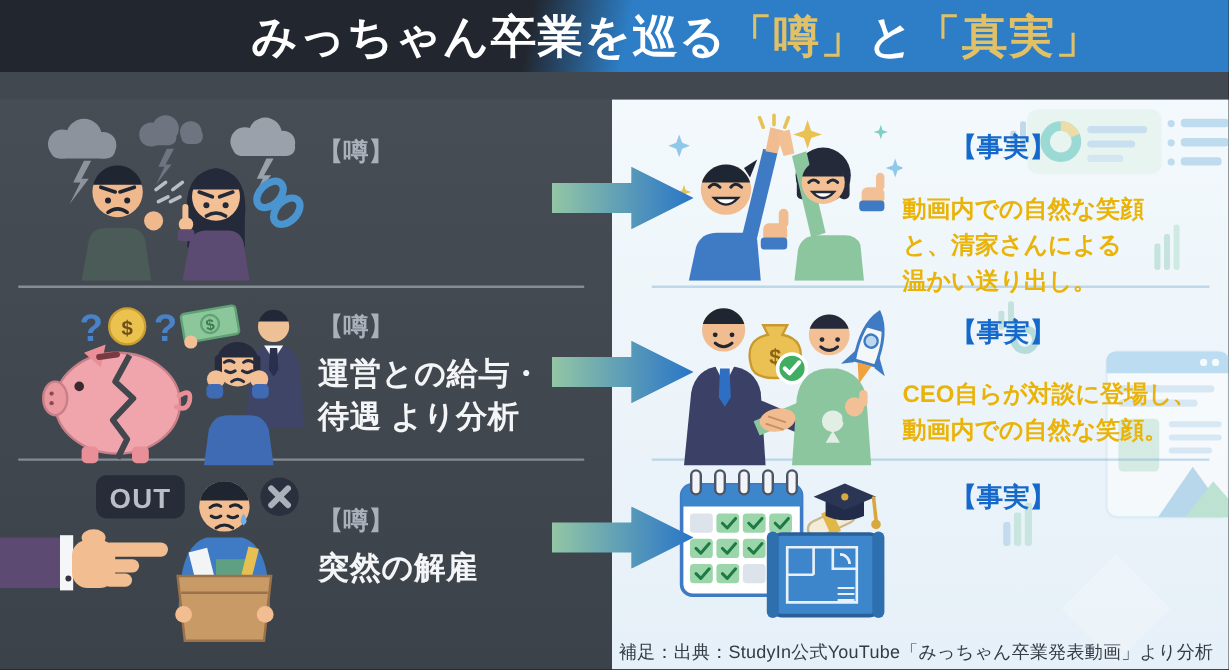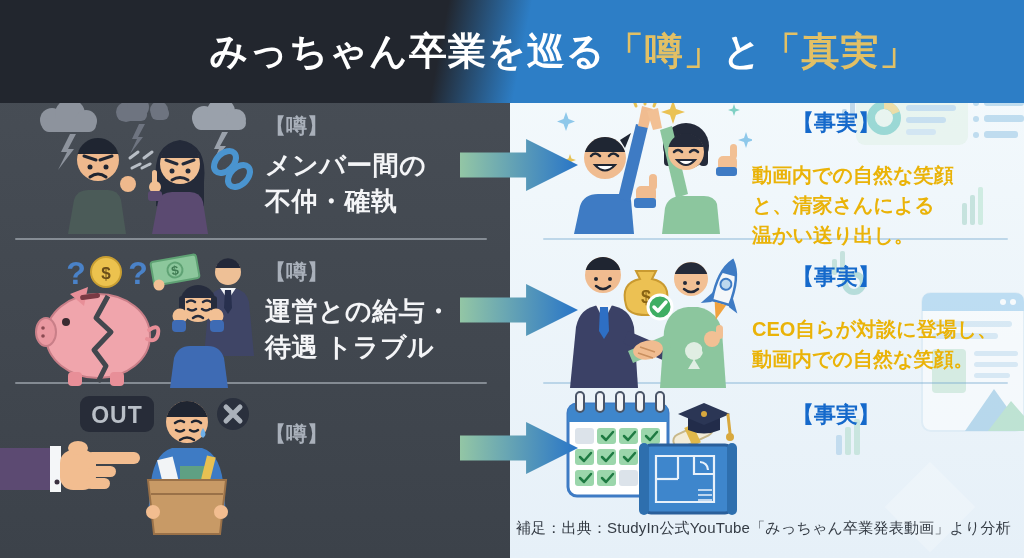--- a/index.html
+++ b/index.html
@@ -2,21 +2,21 @@
 <html><head>
 <meta charset="utf-8">
 <style>
   html,body{margin:0;padding:0;background:#111;}
   .canvas{
     position:relative;width:1024px;height:558px;overflow:hidden;
     font-family:"Liberation Sans","DejaVu Sans",sans-serif;
     background:#42484f;
   }
   .header{
-    position:absolute;top:0;left:0;width:1024px;height:103px;
+    position:absolute;top:0;left:0;width:1024px;height:60px;
     background:linear-gradient(101deg,#22262e 0%,#22262e 43%,#2d7ec6 51%,#2d7ec6 100%);
     display:flex;align-items:center;justify-content:center;z-index:5;
   }
   .title{
     margin:0 0 0 104px;font-size:38px;font-weight:bold;color:#ffffff;
     letter-spacing:1px;white-space:nowrap;
   }
   .title .gold{color:#e2c065;}
   .left-panel{
     position:absolute;top:83px;left:0;width:510px;height:475px;
@@ -38,21 +38,21 @@
   }
   .rumor-block{position:absolute;left:265px;width:238px;z-index:4;}
   .rumor-label{font-size:21px;font-weight:bold;color:#a9b0ba;}
   .rumor-text{font-size:26px;font-weight:bold;color:#f4f5f7;line-height:36px;
     white-space:pre-line;margin-top:7px;letter-spacing:0.5px;}
   .fact-block{position:absolute;left:752px;width:268px;z-index:4;}
   .fact-label{font-size:22px;font-weight:bold;color:#1569cb;margin-left:40px;}
   .fact-text{font-size:20px;font-weight:bold;color:#eab308;line-height:30px;
     white-space:pre-line;margin-top:22px;}
   .footer{
-    position:absolute;right:13px;bottom:20px;z-index:6;
+    position:absolute;right:13px;bottom:5px;z-index:6;
     font-size:15px;color:#343b44;letter-spacing:0.2px;
   }
   svg text{font-family:"Liberation Sans","DejaVu Sans",sans-serif;}
 </style>
 </head>
 <body>
 
 <div class="canvas">
 
   <header class="header">
@@ -163,22 +163,20 @@
       <path d="M154 88 Q162 83 170 88" stroke="#242a39" stroke-width="3" fill="none" stroke-linecap="round"></path>
     </g>
     <g stroke="#4a94cf" stroke-width="6" fill="none">
       <ellipse cx="207" cy="70" rx="13" ry="8.5" transform="rotate(-45 207 70)"></ellipse>
       <ellipse cx="221" cy="84" rx="13" ry="8.5" transform="rotate(-45 221 84)"></ellipse>
     </g>
   </svg>
 
   <div class="rumor-block" style="top:112px">
     <div class="rumor-label">【噂】</div>
-    <div class="rumor-text">メンバー間の
-不仲・確執</div>
   </div>
 
   <div class="arrow" style="top:139px"></div>
 
   <svg class="illus" style="left:548px;top:94px" width="204" height="140" viewBox="0 0 204 140">
     <g>
       <polygon points="125,6 128,15 137,18 128,21 125,30 122,21 113,18 122,15" fill="#eac254"></polygon>
       <polygon points="18,18 20.5,25 27,27.5 20.5,30 18,37 15.5,30 9,27.5 15.5,25" fill="#8ec8ea"></polygon>
       <polygon points="22,60 23.5,64.5 28,66 23.5,67.5 22,72 20.5,67.5 16,66 20.5,64.5" fill="#e6c254"></polygon>
       <polygon points="186,10 187.5,14.5 192,16 187.5,17.5 186,22 184.5,17.5 180,16 184.5,14.5" fill="#7fd0c4"></polygon>
@@ -271,21 +269,21 @@
       <circle cx="172" cy="70" r="7.5" fill="#f2c094"></circle>
       <circle cx="208" cy="70" r="7.5" fill="#f2c094"></circle>
       <rect x="164" y="74" width="14" height="12" rx="4" fill="#3e6bb4"></rect>
       <rect x="202" y="74" width="14" height="12" rx="4" fill="#3e6bb4"></rect>
     </g>
   </svg>
 
   <div class="rumor-block" style="top:258px">
     <div class="rumor-label">【噂】</div>
     <div class="rumor-text">運営との給与・
-待遇 トラブル</div>
+待遇 より分析</div>
   </div>
 
   <div class="arrow" style="top:284px"></div>
 
   <svg class="illus" style="left:548px;top:243px" width="204" height="145" viewBox="0 0 204 145">
     <g>
       <path d="M22 145 L28 84 Q32 64 52 62 L60 62 Q82 64 86 84 L90 145 Z" fill="#3b4166"></path>
       <polygon points="48,62 56,78 64,62" fill="#f4f6f8"></polygon>
       <polygon points="52,64 60,64 61,88 56,96 51,88" fill="#2e6fc4"></polygon>
       <path d="M80 88 L122 106 L117 118 L75 100 Z" fill="#3b4166"></path>
@@ -373,20 +371,21 @@
       <rect x="204" y="64" width="9" height="24" fill="#e8c052" transform="rotate(14 208 76)"></rect>
       <polygon points="148,88 226,88 220,142 154,142" fill="#c89a66" stroke="#9a7148" stroke-width="2"></polygon>
       <path d="M151 102 L223 102" stroke="#9a7148" stroke-width="2"></path>
       <circle cx="153" cy="120" r="7" fill="#f2bd90"></circle>
       <circle cx="221" cy="120" r="7" fill="#f2bd90"></circle>
     </g>
   </svg>
 
   <div class="rumor-block" style="top:420px">
     <div class="rumor-label">【噂】</div>
+    <div class="rumor-text">突然の解雇</div>
   </div>
 
   <div class="arrow" style="top:422px"></div>
 
   <svg class="illus" style="left:548px;top:390px" width="210" height="148" viewBox="0 0 210 148">
     <g>
       <rect x="20" y="14" width="100" height="92" rx="9" fill="#ffffff" stroke="#3e7bc4" stroke-width="3"></rect>
       <path d="M20 23 q0 -9 9 -9 L111 14 q9 0 9 9 L120 32 L20 32 Z" fill="#3e86cc"></path>
       <g fill="#f2f4f7" stroke="#4a5568" stroke-width="2">
         <rect x="28" y="2" width="8" height="20" rx="4"></rect>

